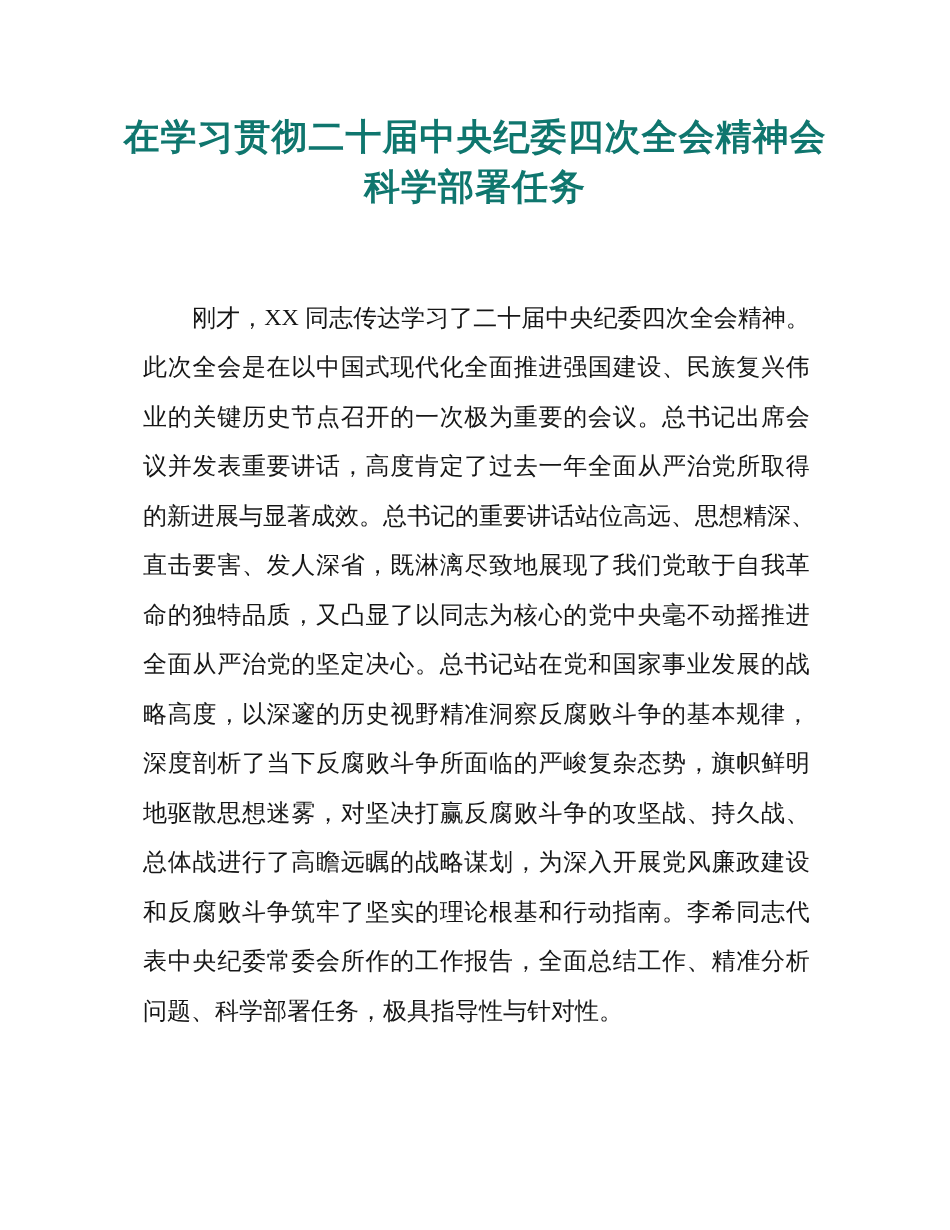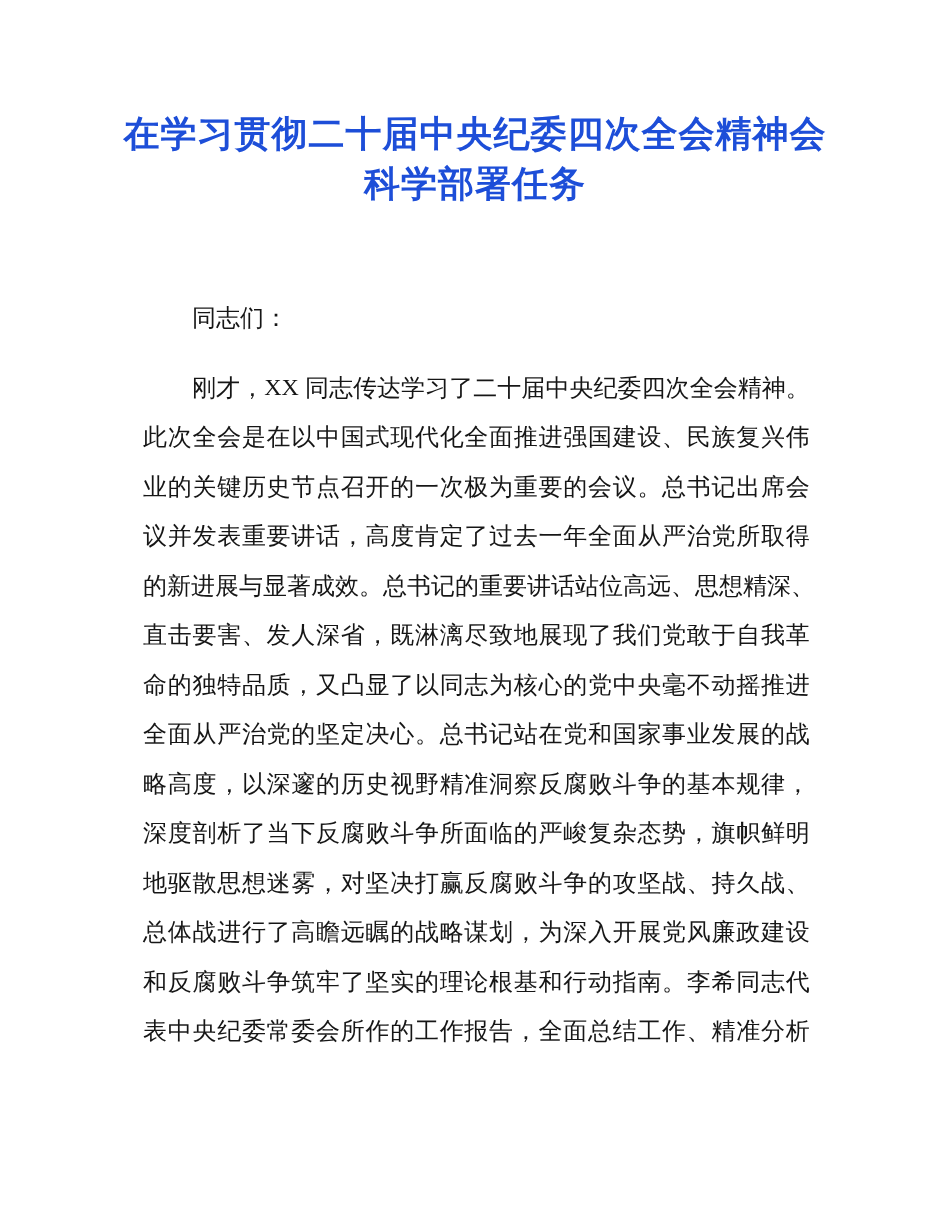--- a/index.html
+++ b/index.html
@@ -14,26 +14,26 @@
     margin: 0 auto;
     background: #ffffff;
     box-sizing: border-box;
     padding-top: 112px;
     overflow: hidden;
     color: #111111;
   }
   .doc-title {
     margin: 0 75px;
     text-align: center;
-    font-family: Liberation Mono, monospace;
+    font-family: Liberation Serif, serif;
     font-weight: 700;
     font-size: 36px;
     line-height: 50px;
     letter-spacing: 1px;
-    color: #1d4ed8;
+    color: #0f766e;
   }
   .doc-body {
     margin: 81px 140px 0 143px;
     font-family: "Liberation Serif", "DejaVu Serif", serif;
     font-size: 24px;
     color: #161616;
   }
   .line {
     display: flex;
     align-items: center;
@@ -54,29 +54,29 @@
 </style>
 </head>
 <body>
 
 <div class="page">
   <h1 class="doc-title">
     <div>在学习贯彻二十届中央纪委四次全会精神会</div>
     <div>科学部署任务</div>
   </h1>
   <div class="doc-body">
-      <div class="line"><span class="indent"></span>同志们：</div>
       <div class="line justify para-gap"><span class="indent"></span><span>刚</span><span>才</span><span>，</span><span>XX </span><span>同</span><span>志</span><span>传</span><span>达</span><span>学</span><span>习</span><span>了</span><span>二</span><span>十</span><span>届</span><span>中</span><span>央</span><span>纪</span><span>委</span><span>四</span><span>次</span><span>全</span><span>会</span><span>精</span><span>神</span><span>。</span></div>
       <div class="line justify"><span>此</span><span>次</span><span>全</span><span>会</span><span>是</span><span>在</span><span>以</span><span>中</span><span>国</span><span>式</span><span>现</span><span>代</span><span>化</span><span>全</span><span>面</span><span>推</span><span>进</span><span>强</span><span>国</span><span>建</span><span>设</span><span>、</span><span>民</span><span>族</span><span>复</span><span>兴</span><span>伟</span></div>
       <div class="line justify"><span>业</span><span>的</span><span>关</span><span>键</span><span>历</span><span>史</span><span>节</span><span>点</span><span>召</span><span>开</span><span>的</span><span>一</span><span>次</span><span>极</span><span>为</span><span>重</span><span>要</span><span>的</span><span>会</span><span>议</span><span>。</span><span>总</span><span>书</span><span>记</span><span>出</span><span>席</span><span>会</span></div>
       <div class="line justify"><span>议</span><span>并</span><span>发</span><span>表</span><span>重</span><span>要</span><span>讲</span><span>话</span><span>，</span><span>高</span><span>度</span><span>肯</span><span>定</span><span>了</span><span>过</span><span>去</span><span>一</span><span>年</span><span>全</span><span>面</span><span>从</span><span>严</span><span>治</span><span>党</span><span>所</span><span>取</span><span>得</span></div>
       <div class="line justify"><span>的</span><span>新</span><span>进</span><span>展</span><span>与</span><span>显</span><span>著</span><span>成</span><span>效</span><span>。</span><span>总</span><span>书</span><span>记</span><span>的</span><span>重</span><span>要</span><span>讲</span><span>话</span><span>站</span><span>位</span><span>高</span><span>远</span><span>、</span><span>思</span><span>想</span><span>精</span><span>深</span><span>、</span></div>
       <div class="line justify"><span>直</span><span>击</span><span>要</span><span>害</span><span>、</span><span>发</span><span>人</span><span>深</span><span>省</span><span>，</span><span>既</span><span>淋</span><span>漓</span><span>尽</span><span>致</span><span>地</span><span>展</span><span>现</span><span>了</span><span>我</span><span>们</span><span>党</span><span>敢</span><span>于</span><span>自</span><span>我</span><span>革</span></div>
       <div class="line justify"><span>命</span><span>的</span><span>独</span><span>特</span><span>品</span><span>质</span><span>，</span><span>又</span><span>凸</span><span>显</span><span>了</span><span>以</span><span>同</span><span>志</span><span>为</span><span>核</span><span>心</span><span>的</span><span>党</span><span>中</span><span>央</span><span>毫</span><span>不</span><span>动</span><span>摇</span><span>推</span><span>进</span></div>
       <div class="line justify"><span>全</span><span>面</span><span>从</span><span>严</span><span>治</span><span>党</span><span>的</span><span>坚</span><span>定</span><span>决</span><span>心</span><span>。</span><span>总</span><span>书</span><span>记</span><span>站</span><span>在</span><span>党</span><span>和</span><span>国</span><span>家</span><span>事</span><span>业</span><span>发</span><span>展</span><span>的</span><span>战</span></div>
       <div class="line justify"><span>略</span><span>高</span><span>度</span><span>，</span><span>以</span><span>深</span><span>邃</span><span>的</span><span>历</span><span>史</span><span>视</span><span>野</span><span>精</span><span>准</span><span>洞</span><span>察</span><span>反</span><span>腐</span><span>败</span><span>斗</span><span>争</span><span>的</span><span>基</span><span>本</span><span>规</span><span>律</span><span>，</span></div>
       <div class="line justify"><span>深</span><span>度</span><span>剖</span><span>析</span><span>了</span><span>当</span><span>下</span><span>反</span><span>腐</span><span>败</span><span>斗</span><span>争</span><span>所</span><span>面</span><span>临</span><span>的</span><span>严</span><span>峻</span><span>复</span><span>杂</span><span>态</span><span>势</span><span>，</span><span>旗</span><span>帜</span><span>鲜</span><span>明</span></div>
       <div class="line justify"><span>地</span><span>驱</span><span>散</span><span>思</span><span>想</span><span>迷</span><span>雾</span><span>，</span><span>对</span><span>坚</span><span>决</span><span>打</span><span>赢</span><span>反</span><span>腐</span><span>败</span><span>斗</span><span>争</span><span>的</span><span>攻</span><span>坚</span><span>战</span><span>、</span><span>持</span><span>久</span><span>战</span><span>、</span></div>
       <div class="line justify"><span>总</span><span>体</span><span>战</span><span>进</span><span>行</span><span>了</span><span>高</span><span>瞻</span><span>远</span><span>瞩</span><span>的</span><span>战</span><span>略</span><span>谋</span><span>划</span><span>，</span><span>为</span><span>深</span><span>入</span><span>开</span><span>展</span><span>党</span><span>风</span><span>廉</span><span>政</span><span>建</span><span>设</span></div>
       <div class="line justify"><span>和</span><span>反</span><span>腐</span><span>败</span><span>斗</span><span>争</span><span>筑</span><span>牢</span><span>了</span><span>坚</span><span>实</span><span>的</span><span>理</span><span>论</span><span>根</span><span>基</span><span>和</span><span>行</span><span>动</span><span>指</span><span>南</span><span>。</span><span>李</span><span>希</span><span>同</span><span>志</span><span>代</span></div>
       <div class="line justify"><span>表</span><span>中</span><span>央</span><span>纪</span><span>委</span><span>常</span><span>委</span><span>会</span><span>所</span><span>作</span><span>的</span><span>工</span><span>作</span><span>报</span><span>告</span><span>，</span><span>全</span><span>面</span><span>总</span><span>结</span><span>工</span><span>作</span><span>、</span><span>精</span><span>准</span><span>分</span><span>析</span></div>
+      <div class="line">问题、科学部署任务，极具指导性与针对性。</div>
     </div>
 </div>
 
 </body></html>

